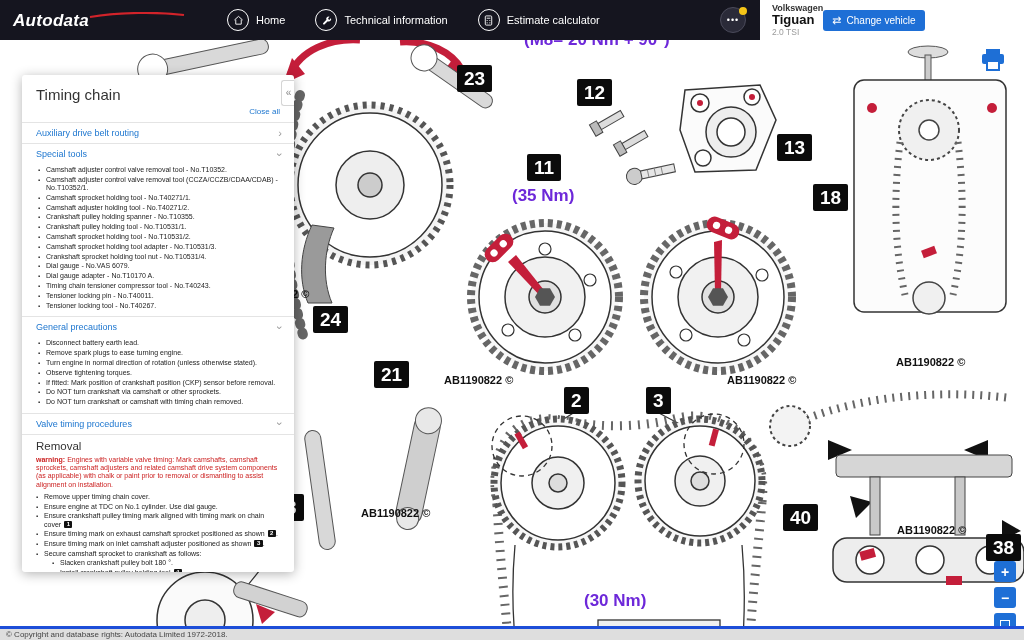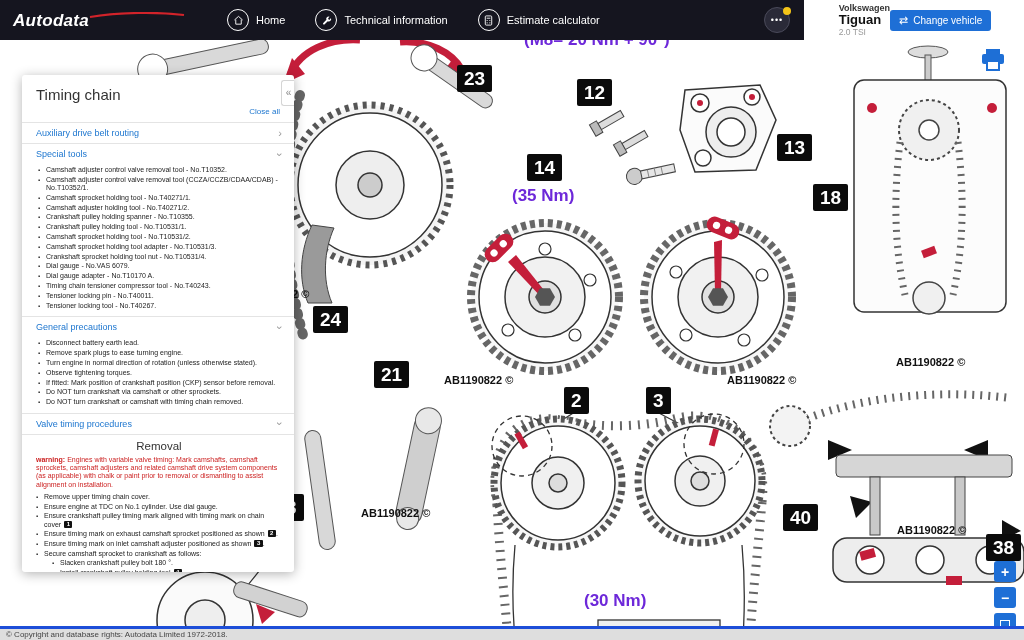--- a/index.html
+++ b/index.html
@@ -9,21 +9,21 @@
   
   .topbar { position:absolute; top:0; left:0; width:1024px; height:40px; background:#15151f; display:flex; align-items:center; z-index:50; }
   .logo { margin:0 42px 0 13px; cursor:pointer; display:flex; flex-direction:row; }
   .logo-text { color:#fff; font-size:17px; font-weight:bold; font-style:italic; letter-spacing:.3px; line-height:17px; }
   .nav { display:flex; gap:30px; align-items:flex-start; }
   .nav-item { display:flex; align-items:center; gap:7px; color:#fff; font-size:11px; cursor:pointer; }
   .nav-circle { width:22px; height:22px; border:1.2px solid #fff; border-radius:50%; display:flex; align-items:center; justify-content:center; }
   .top-right { margin-left:auto; display:flex; align-items:center; height:40px; }
   .notif { position:relative; width:26px; height:26px; background:#2a2a38; border:1px solid #4a4a5a; border-radius:50%; margin-right:14px; display:flex; align-items:center; justify-content:center; color:#fff; font-size:9px; letter-spacing:1px; cursor:pointer; }
   .notif-dot { position:absolute; top:-1px; right:-2px; width:8px; height:8px; background:#f5c518; border-radius:50%; }
-  .vehicle-panel { width:220px; height:40px; background:#ffffff; display:flex; align-items:center; justify-content:center; padding:0 10px 0 12px; }
+  .vehicle-panel { width:264px; height:40px; background:#ffffff; display:flex; align-items:center; justify-content:flex-start; padding:0 10px 0 12px; }
   .v-make { font-size:9px; font-weight:bold; color:#333; line-height:10px; }
   .v-model { font-size:13px; font-weight:bold; color:#111; line-height:14px; }
   .v-engine { font-size:8.5px; color:#999; line-height:10px; }
   .change-btn { background:#1e6fd6; border:none; color:#fff; font-size:10px; font-family:"Liberation Sans",sans-serif; padding:5px 9px; border-radius:3px; display:flex; align-items:center; gap:5px; cursor:pointer; }
   .swap-glyph { font-size:11px; line-height:10px; }
 
   
   .canvas { position:absolute; top:40px; left:0; width:1024px; height:586px; background:#fff; overflow:hidden; }
   .art { position:absolute; left:0; top:-40px; width:1024px; height:640px; z-index:1; }
   .overlay { position:absolute; left:0; top:-40px; width:1024px; height:640px; z-index:2; pointer-events:none; }
@@ -43,21 +43,21 @@
   .close-all { font-size:8px; color:#1d76cf; text-align:right; padding:2px 14px 6px 14px; cursor:pointer; }
   .sect { display:flex; justify-content:space-between; align-items:center; padding:5px 12px 5px 14px; border-top:1px solid #e4e4e4; cursor:pointer; }
   .sect-label { font-size:9px; color:#1d76cf; }
   .chev { color:#9a9a9a; font-size:11px; line-height:9px; display:inline-block; }
   .chev.down { transform:rotate(90deg); }
   .blist { list-style:none; padding:2px 8px 5px 16px; }
   .blist li { position:relative; font-size:7px; line-height:8.2px; color:#222; padding-left:8px; margin-bottom:1.6px; }
   .blist li::before { content:"▪"; position:absolute; left:0; top:0; font-size:6px; color:#333; }
   .blist.sub { padding:1px 0 0 8px; }
   .removal { padding:3px 12px 4px 14px; border-top:1px solid #e4e4e4; }
-  .removal h2 { font-size:11.5px; font-weight:400; color:#333; margin:2px 0 4px 0;text-align:center; }
+  .removal h2 { font-size:11.5px; font-weight:400; color:#333; margin:2px 0 4px 0; }
   .warning { font-size:7px; line-height:8.2px; color:#cc2222; margin-bottom:4px; }
   .wprefix { font-weight:bold; margin-right:2px; }
   .steps-wrap { padding:0; }
   .refbox { display:inline-block; background:#111; color:#fff; font-size:6px; font-weight:bold; line-height:7px; padding:0 2.5px; margin-left:3px; border-radius:1px; vertical-align:1px; }
 
   
   .footbar { position:absolute; bottom:0; left:0; width:1024px; height:14px; background:#dedede; border-top:3px solid #1d4ed8; z-index:50; display:flex; align-items:center; padding-left:6px; }
   .footbar span { font-size:8px; color:#444; }
 </style>
 </head>
@@ -284,21 +284,21 @@
         <circle cx="930" cy="560" r="14" fill="#fff" stroke="#333" stroke-width="1.5"></circle>
         <circle cx="990" cy="560" r="14" fill="#fff" stroke="#333" stroke-width="1.5"></circle>
         <rect x="860" y="550" width="15" height="9" fill="#c41e3a" transform="rotate(-15 867 554)"></rect>
         <rect x="946" y="576" width="16" height="9" fill="#c41e3a"></rect>
       </g>
     </svg>
 
     <div class="overlay">
         <div class="numlabel" style="left: 457px; top: 28px; margin-top: 37px;">23</div>
         <div class="numlabel" style="left: 577px; top: 79px;">12</div>
-        <div class="numlabel" style="left: 527px; top: 154px;">14</div>
+        <div class="numlabel" style="left: 527px; top: 154px;">11</div>
         <div class="numlabel" style="left: 777px; top: 134px;">13</div>
         <div class="numlabel" style="left: 813px; top: 184px;">18</div>
         <div class="numlabel" style="left: 313px; top: 306px;">24</div>
         <div class="numlabel" style="left: 374px; top: 361px;">21</div>
         <div class="numlabel" style="left: 564px; top: 387px;">2</div>
         <div class="numlabel" style="left: 646px; top: 387px;">3</div>
         <div class="numlabel" style="left: 279px; top: 494px;">3</div>
         <div class="numlabel" style="left: 783px; top: 504px;">40</div>
         <div class="numlabel" style="left: 986px; top: 534px;">38</div>
       </div>

